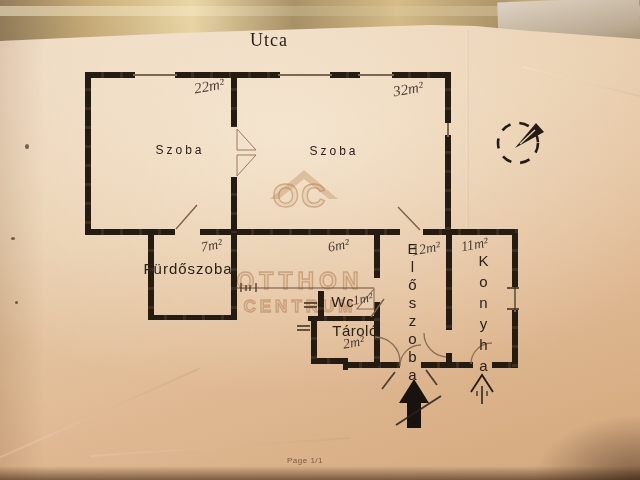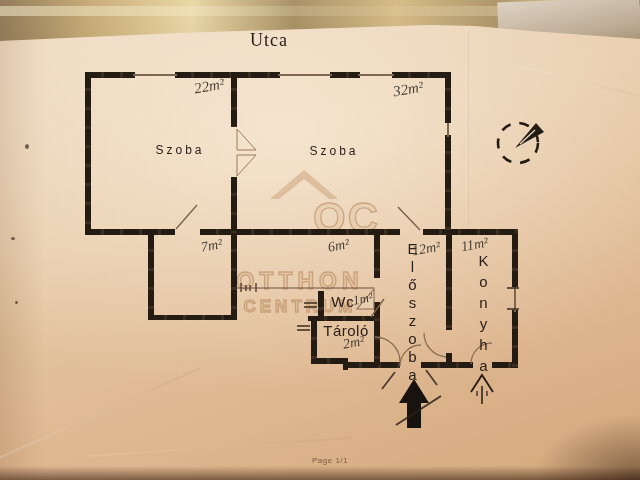--- a/index.html
+++ b/index.html
@@ -68,21 +68,21 @@
     <div class="crease" style="left:90px;top:446px;width:260px;height:2px;transform:rotate(-4deg);opacity:.4;"></div>
     <div class="speck" style="left:25px;top:144px;width:4px;height:5px;"></div>
     <div class="speck" style="left:11px;top:237px;width:4px;height:3px;"></div>
     <div class="speck" style="left:15px;top:301px;width:3px;height:3px;"></div>
 
     <div class="wm-roof">
       <svg width="640" height="480" viewBox="0 0 640 480">
         <polygon points="270,199 304,170 338,199 329,199 304,179 279,199" fill="rgba(186,138,92,.42)"></polygon>
       </svg>
     </div>
-    <div class="wm" style="top:194px;font-size:42px;letter-spacing:2px;text-align:right;">OC</div>
+    <div class="wm" style="top:176px;font-size:34px;letter-spacing:2px;">OC</div>
     <div class="wm" style="top:268px;font-size:23px;letter-spacing:5px;">OTTHON</div>
     <div class="wm" style="top:297px;font-size:17px;letter-spacing:4px;">CENTRUM</div>
 
     <div class="title" style="left:250px;top:30px;width:80px;">Utca</div>
 
     <div class="wall h" style="left:85px;top:72px;width:50px;height:6px;"></div>
     <div class="wall h" style="left:175px;top:72px;width:105px;height:6px;"></div>
     <div class="wall h" style="left:330px;top:72px;width:30px;height:6px;"></div>
     <div class="wall h" style="left:392px;top:72px;width:57px;height:6px;"></div>
     <div class="sill" style="left:133px;top:74px;width:44px;height:2px;"></div>
@@ -155,32 +155,33 @@
 
       <g>
         <path d="M471 392 L482 375 L493 392" stroke="#241c14" stroke-width="1.8" fill="none"></path>
         <path d="M482 386 L482 404" stroke="#241c14" stroke-width="1.5" fill="none"></path>
         <path d="M477 391 L477 396 M487 391 L487 396" stroke="#241c14" stroke-width="1.2" fill="none"></path>
       </g>
     </svg>
 
     <div class="lab big" style="left:130px;top:143px;width:100px;">Szoba</div>
     <div class="lab big" style="left:284px;top:144px;width:100px;">Szoba</div>
+    <div class="lab" style="left:138px;top:260px;width:100px;letter-spacing:1px;">Fürdőszoba</div>
     <div class="lab" style="left:328px;top:293px;width:30px;letter-spacing:1px;text-align:center;">Wc</div>
-    <div class="lab" style="left:318px;top:322px;width:56px;letter-spacing:.5px;">Tároló</div>
+    <div class="lab" style="left:327px;top:322px;width:56px;letter-spacing:.5px;">Tároló</div>
     <div class="vtext" style="left:404px;top:240px;height:134px;letter-spacing:1px;">Előszoba</div>
     <div class="vtext" style="left:475px;top:252px;height:104px;letter-spacing:4px;">Konyha</div>
 
     <div class="anno" style="left:194px;top:78px;">22m²</div>
     <div class="anno" style="left:393px;top:81px;">32m²</div>
     <div class="anno" style="left:201px;top:238px;font-size:14px;">7m²</div>
     <div class="anno" style="left:328px;top:238px;font-size:14px;">6m²</div>
     <div class="anno small" style="left:353px;top:291px;">1m²</div>
     <div class="anno" style="left:343px;top:335px;font-size:14px;">2m²</div>
     <div class="anno" style="left:412px;top:241px;font-size:14px;">12m²</div>
     <div class="anno" style="left:461px;top:237px;font-size:14px;">11m²</div>
 
-    <div class="footer" style="left:312px;top:456px;">Page 1/1</div>
+    <div class="footer" style="left:287px;top:456px;">Page 1/1</div>
   </div>
 
   <div class="bottom-shadow"></div>
   <div class="corner-shadow"></div>
 </div>
 
 </body></html>

